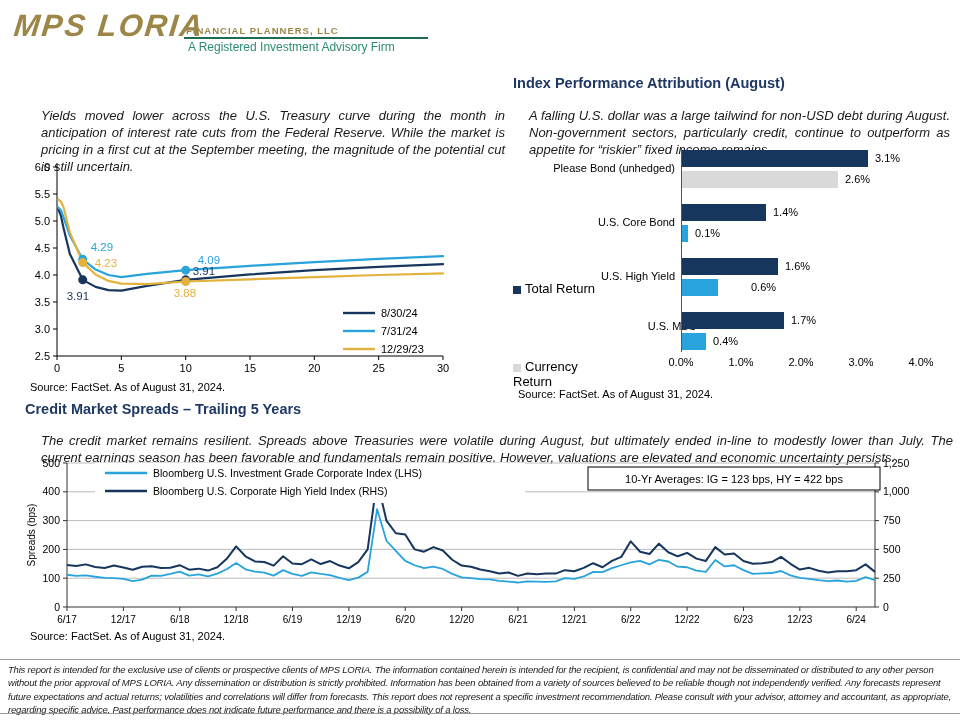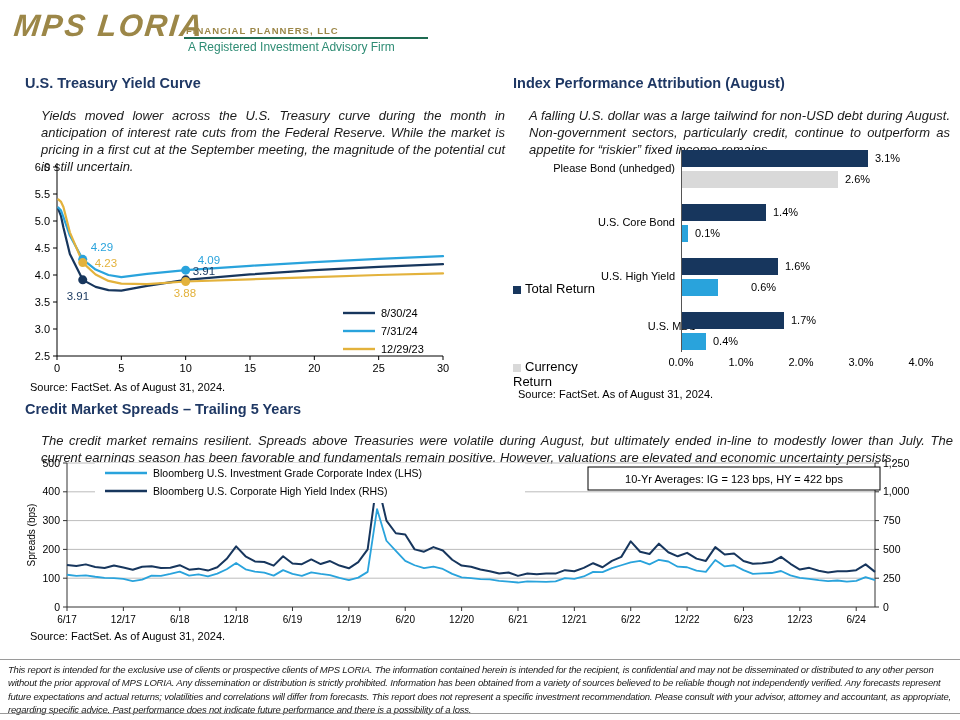--- a/index.html
+++ b/index.html
@@ -41,21 +41,20 @@
 <div class="page">
 
   <div class="abs" style="left:14px;top:8px;">
     <span class="logo-main">MPS LORIA</span>
   </div>
   <div class="abs logo-sub" style="left:186px;top:25px;">FINANCIAL PLANNERS, LLC</div>
   <div class="abs logo-rule" style="left:184px;top:37px;width:244px;"></div>
   <div class="abs logo-tagline" style="left:188px;top:40px;">A Registered Investment Advisory Firm</div>
 
 
-  <h2 class="abs sec-h" style="left:25px;top:75px;">U.S. Treasury Yield Curve</h2>
   <p class="abs commentary" style="left:25px;top:92px;width:464px;">Yields moved lower across the U.S. Treasury curve during the month in anticipation of interest rate cuts from the Federal Reserve. While the market is pricing in a first cut at the September meeting, the magnitude of the potential cut is still uncertain.</p>
   <svg class="abs" id="yield-svg" style="left:25px;top:155px;" width="467" height="224">
       <line x1="32" y1="8" x2="32" y2="201" stroke="#000" stroke-width="1"></line>
       <line x1="32" y1="201" x2="418" y2="201" stroke="#000" stroke-width="1"></line>
       <line x1="28" y1="201" x2="32" y2="201" stroke="#000" stroke-width="1"></line>
       <text x="25" y="205" font-size="11" fill="#000" text-anchor="end">2.5</text>
       <line x1="28" y1="174" x2="32" y2="174" stroke="#000" stroke-width="1"></line>
       <text x="25" y="178" font-size="11" fill="#000" text-anchor="end">3.0</text>
       <line x1="28" y1="147" x2="32" y2="147" stroke="#000" stroke-width="1"></line>
       <text x="25" y="151" font-size="11" fill="#000" text-anchor="end">3.5</text>

